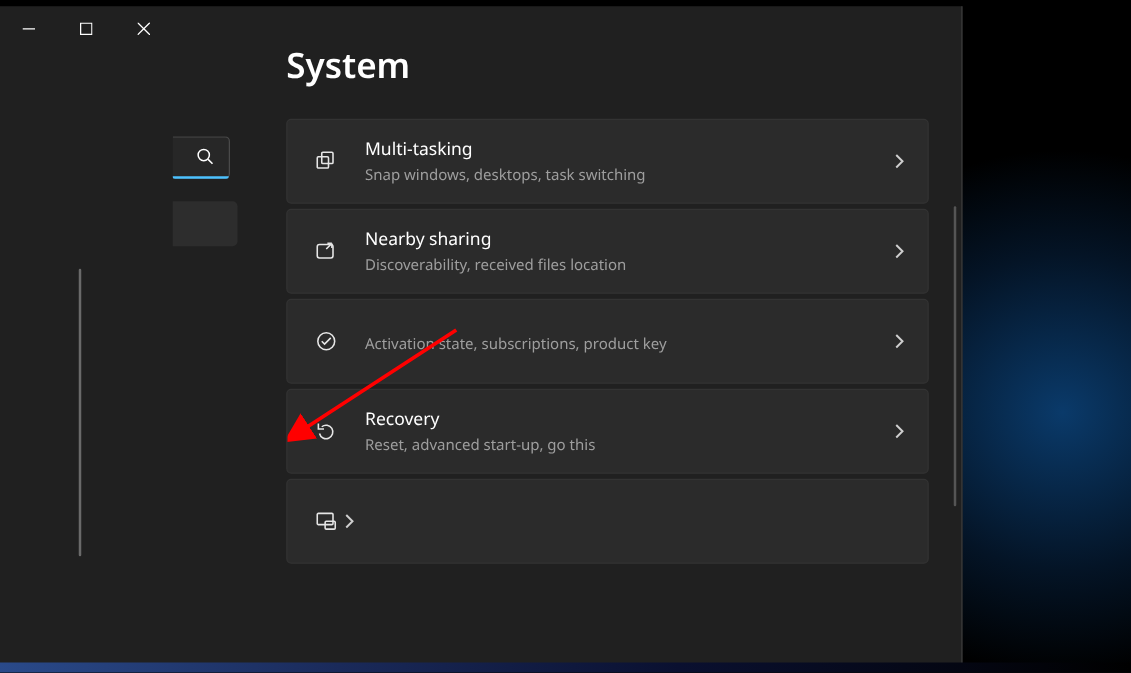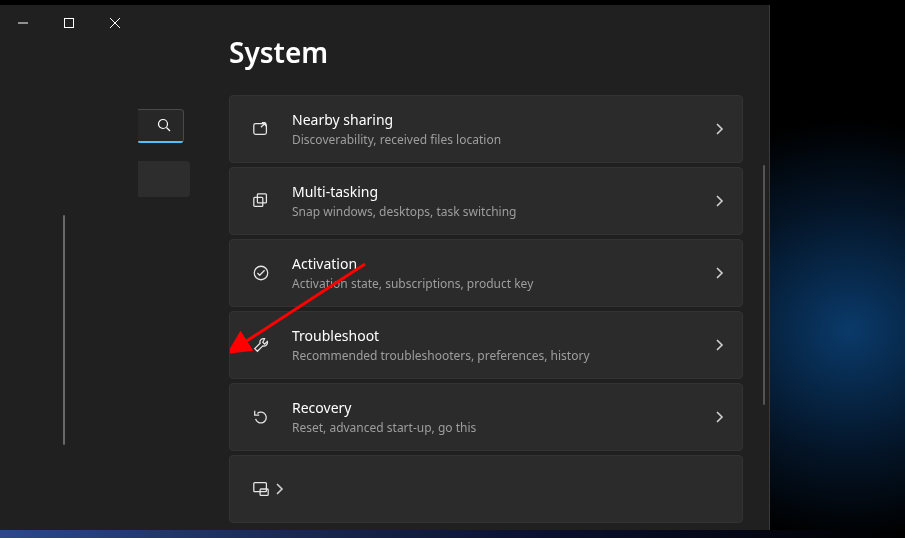--- a/index.html
+++ b/index.html
@@ -206,79 +206,64 @@
     </div>
 
     <div class="main">
       <h1 class="page-title">System</h1>
 
       <div class="items">
 
         <div class="item">
           <span class="item-icon">
             <svg width="18" height="18" viewBox="0 0 20 20">
+                <rect x="2" y="6" width="10" height="10" rx="1"></rect>
+                <rect x="6" y="2" width="10" height="10" rx="1"></rect>
+              </svg>
+          </span>
+          <div class="item-text">
+            <div class="item-title">Multi-tasking</div>
+            <div class="item-sub">Snap windows, desktops, task switching</div>
+          </div>
+          <span class="chev"><svg width="10" height="12" viewBox="0 0 8 12">
+                <path d="M2 1 L7 6 L2 11"></path>
+              </svg></span>
+        </div>
+
+        <div class="item">
+          <span class="item-icon">
+            <svg width="18" height="18" viewBox="0 0 20 20">
                 <rect x="2" y="4" width="14" height="12" rx="2"></rect>
                 <path d="M10 8 L15 3 M15 3 h-4 M15 3 v4"></path>
               </svg>
           </span>
           <div class="item-text">
             <div class="item-title">Nearby sharing</div>
             <div class="item-sub">Discoverability, received files location</div>
           </div>
           <span class="chev"><svg width="10" height="12" viewBox="0 0 8 12">
                 <path d="M2 1 L7 6 L2 11"></path>
               </svg></span>
         </div>
 
         <div class="item">
           <span class="item-icon">
             <svg width="18" height="18" viewBox="0 0 20 20">
-                <rect x="2" y="6" width="10" height="10" rx="1"></rect>
-                <rect x="6" y="2" width="10" height="10" rx="1"></rect>
-              </svg>
-          </span>
-          <div class="item-text">
-            <div class="item-title">Multi-tasking</div>
-            <div class="item-sub">Snap windows, desktops, task switching</div>
-          </div>
-          <span class="chev"><svg width="10" height="12" viewBox="0 0 8 12">
-                <path d="M2 1 L7 6 L2 11"></path>
-              </svg></span>
-        </div>
-
-        <div class="item">
-          <span class="item-icon">
-            <svg width="18" height="18" viewBox="0 0 20 20">
                 <circle cx="10" cy="10" r="7.5"></circle>
                 <path d="M6 10 l2.5 2.5 L14 7"></path>
               </svg>
           </span>
           <div class="item-text">
-            <div class="item-title">Activation</div>
             <div class="item-sub">Activation state, subscriptions, product key</div>
           </div>
           <span class="chev"><svg width="10" height="12" viewBox="0 0 8 12">
                 <path d="M2 1 L7 6 L2 11"></path>
               </svg></span>
         </div>
 
-        <div class="item">
-          <span class="item-icon">
-            <svg width="18" height="18" viewBox="0 0 20 20">
-                <path d="M14 3 a4 4 0 0 0 -5 5 L3 14 l3 3 6-6 a4 4 0 0 0 5-5 l-3 3 -2-2 z"></path>
-              </svg>
-          </span>
-          <div class="item-text">
-            <div class="item-title">Troubleshoot</div>
-            <div class="item-sub">Recommended troubleshooters, preferences, history</div>
-          </div>
-          <span class="chev"><svg width="10" height="12" viewBox="0 0 8 12">
-                <path d="M2 1 L7 6 L2 11"></path>
-              </svg></span>
-        </div>
 
         <div class="item">
           <span class="item-icon">
             <svg width="18" height="18" viewBox="0 0 20 20">
                 <path d="M4 12 a6 6 0 1 0 2-6"></path>
                 <path d="M3 3 v5 h5"></path>
               </svg>
           </span>
           <div class="item-text">
             <div class="item-title">Recovery</div>

